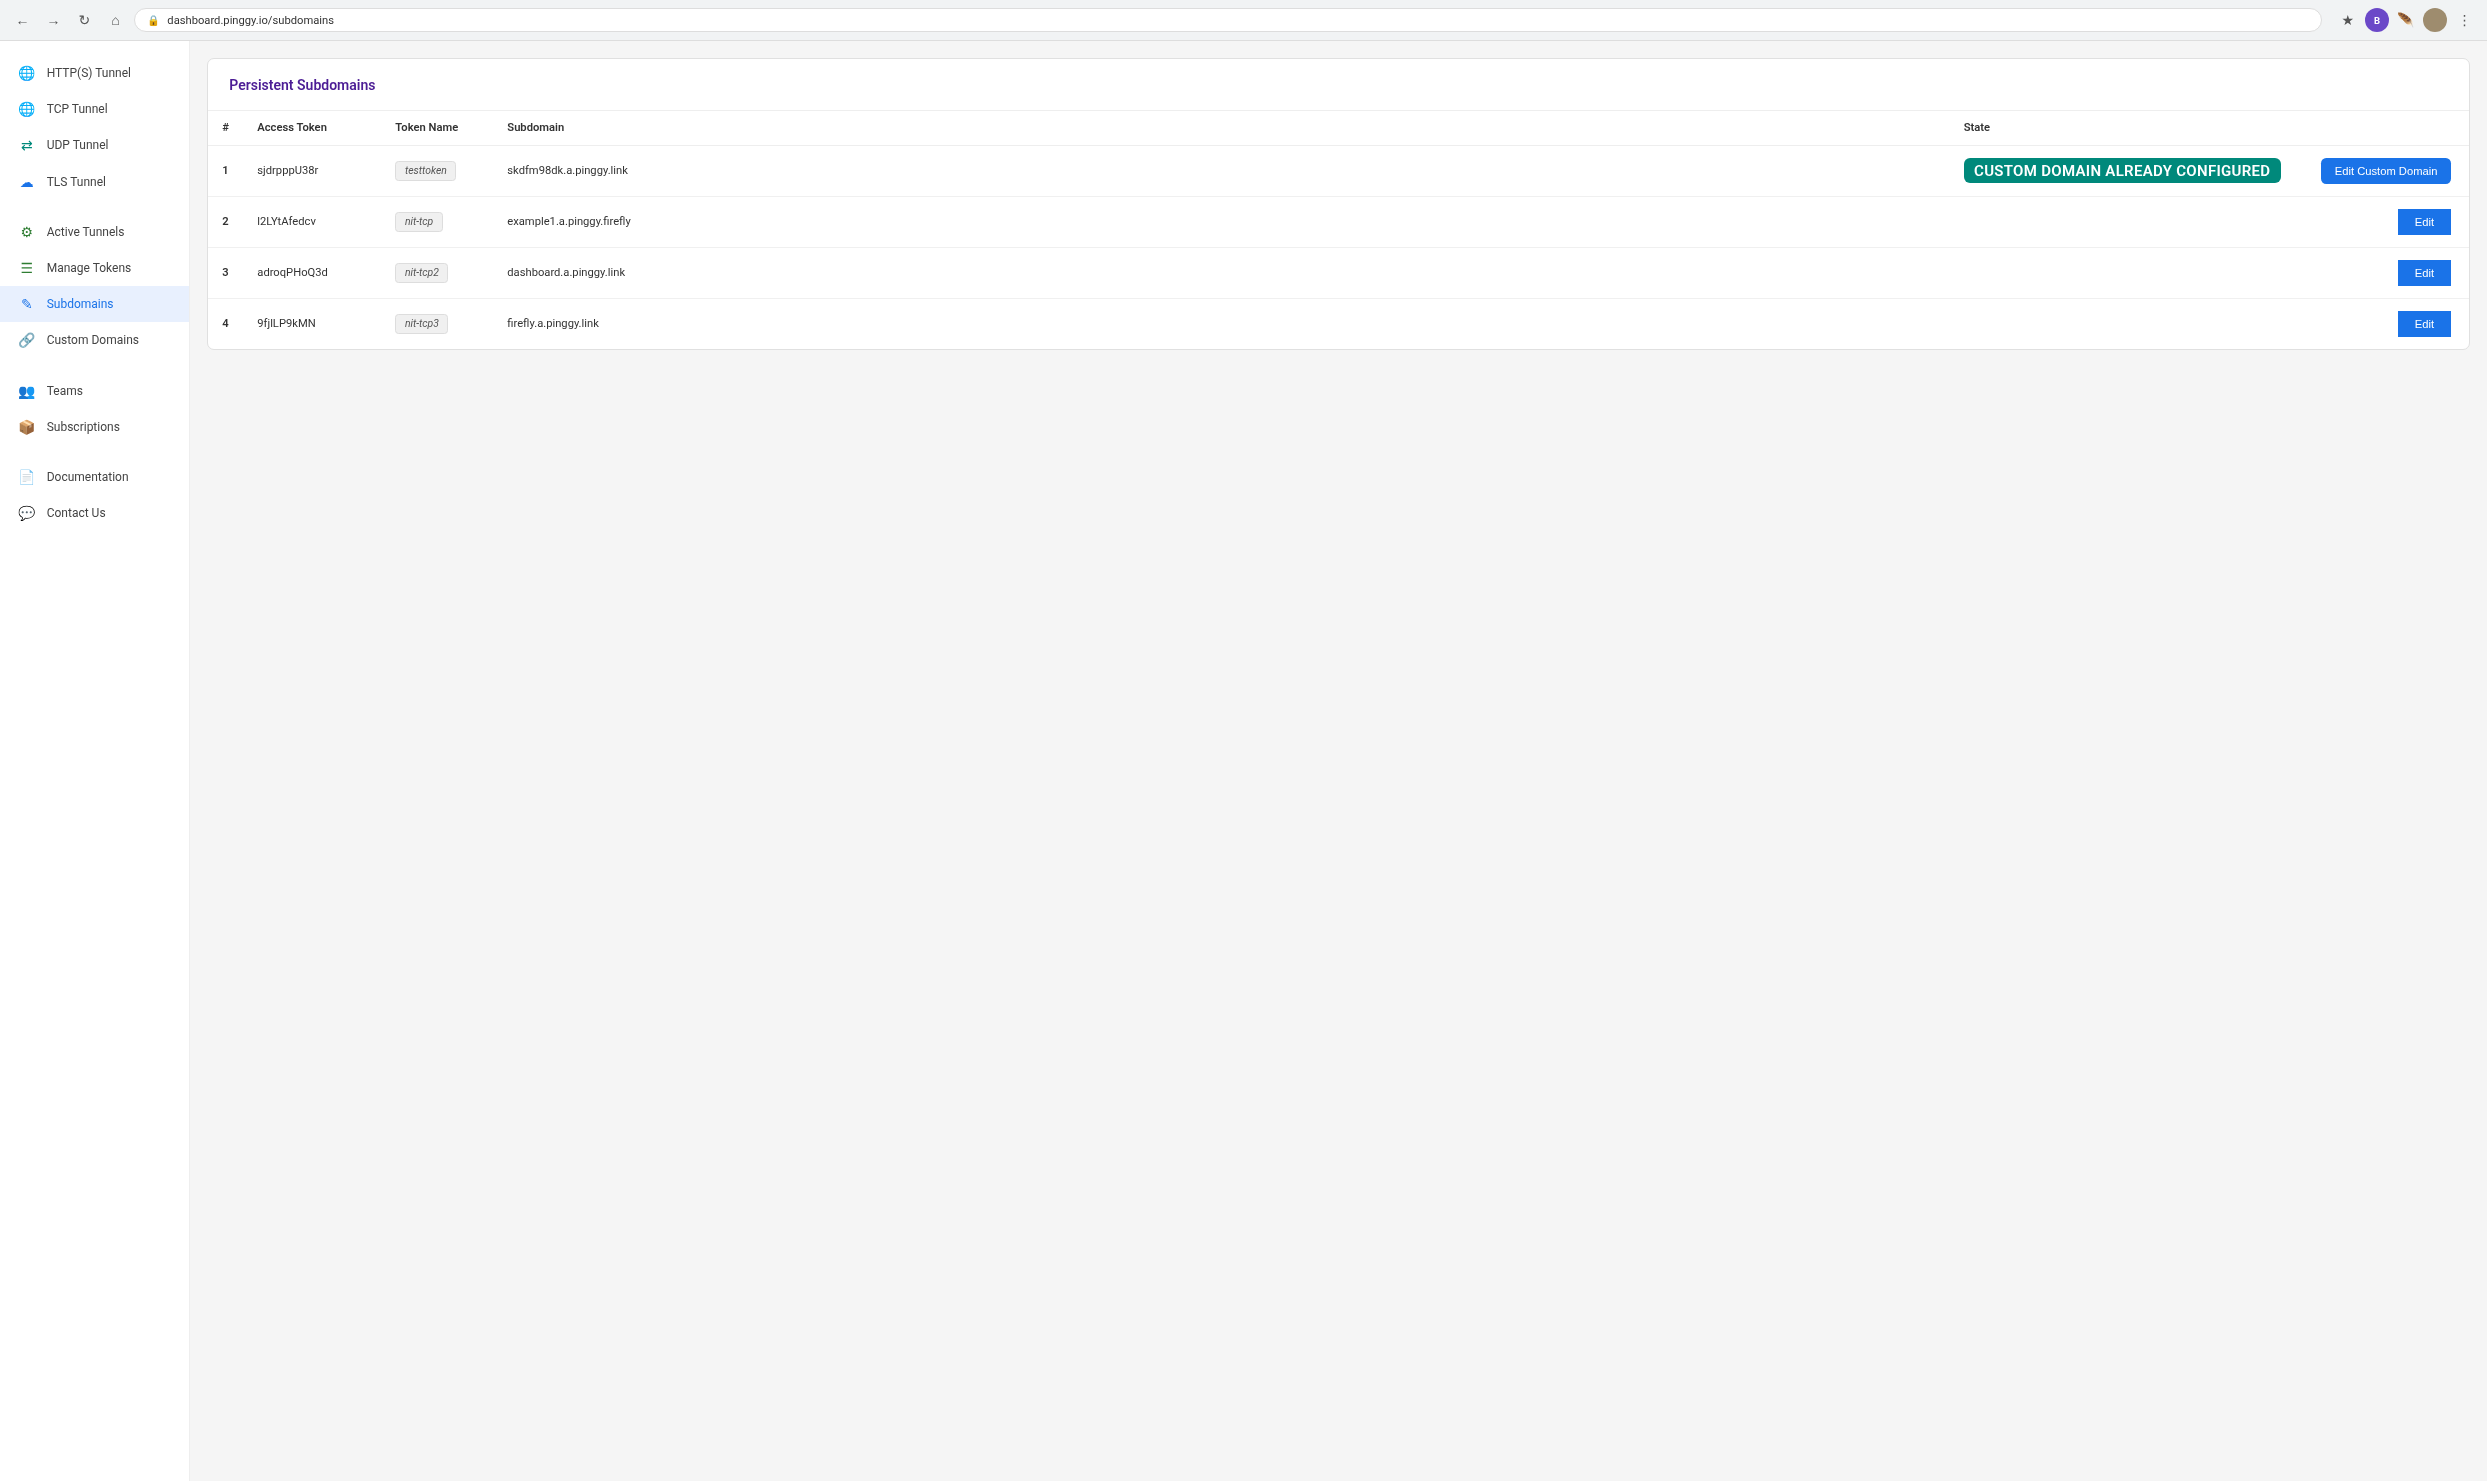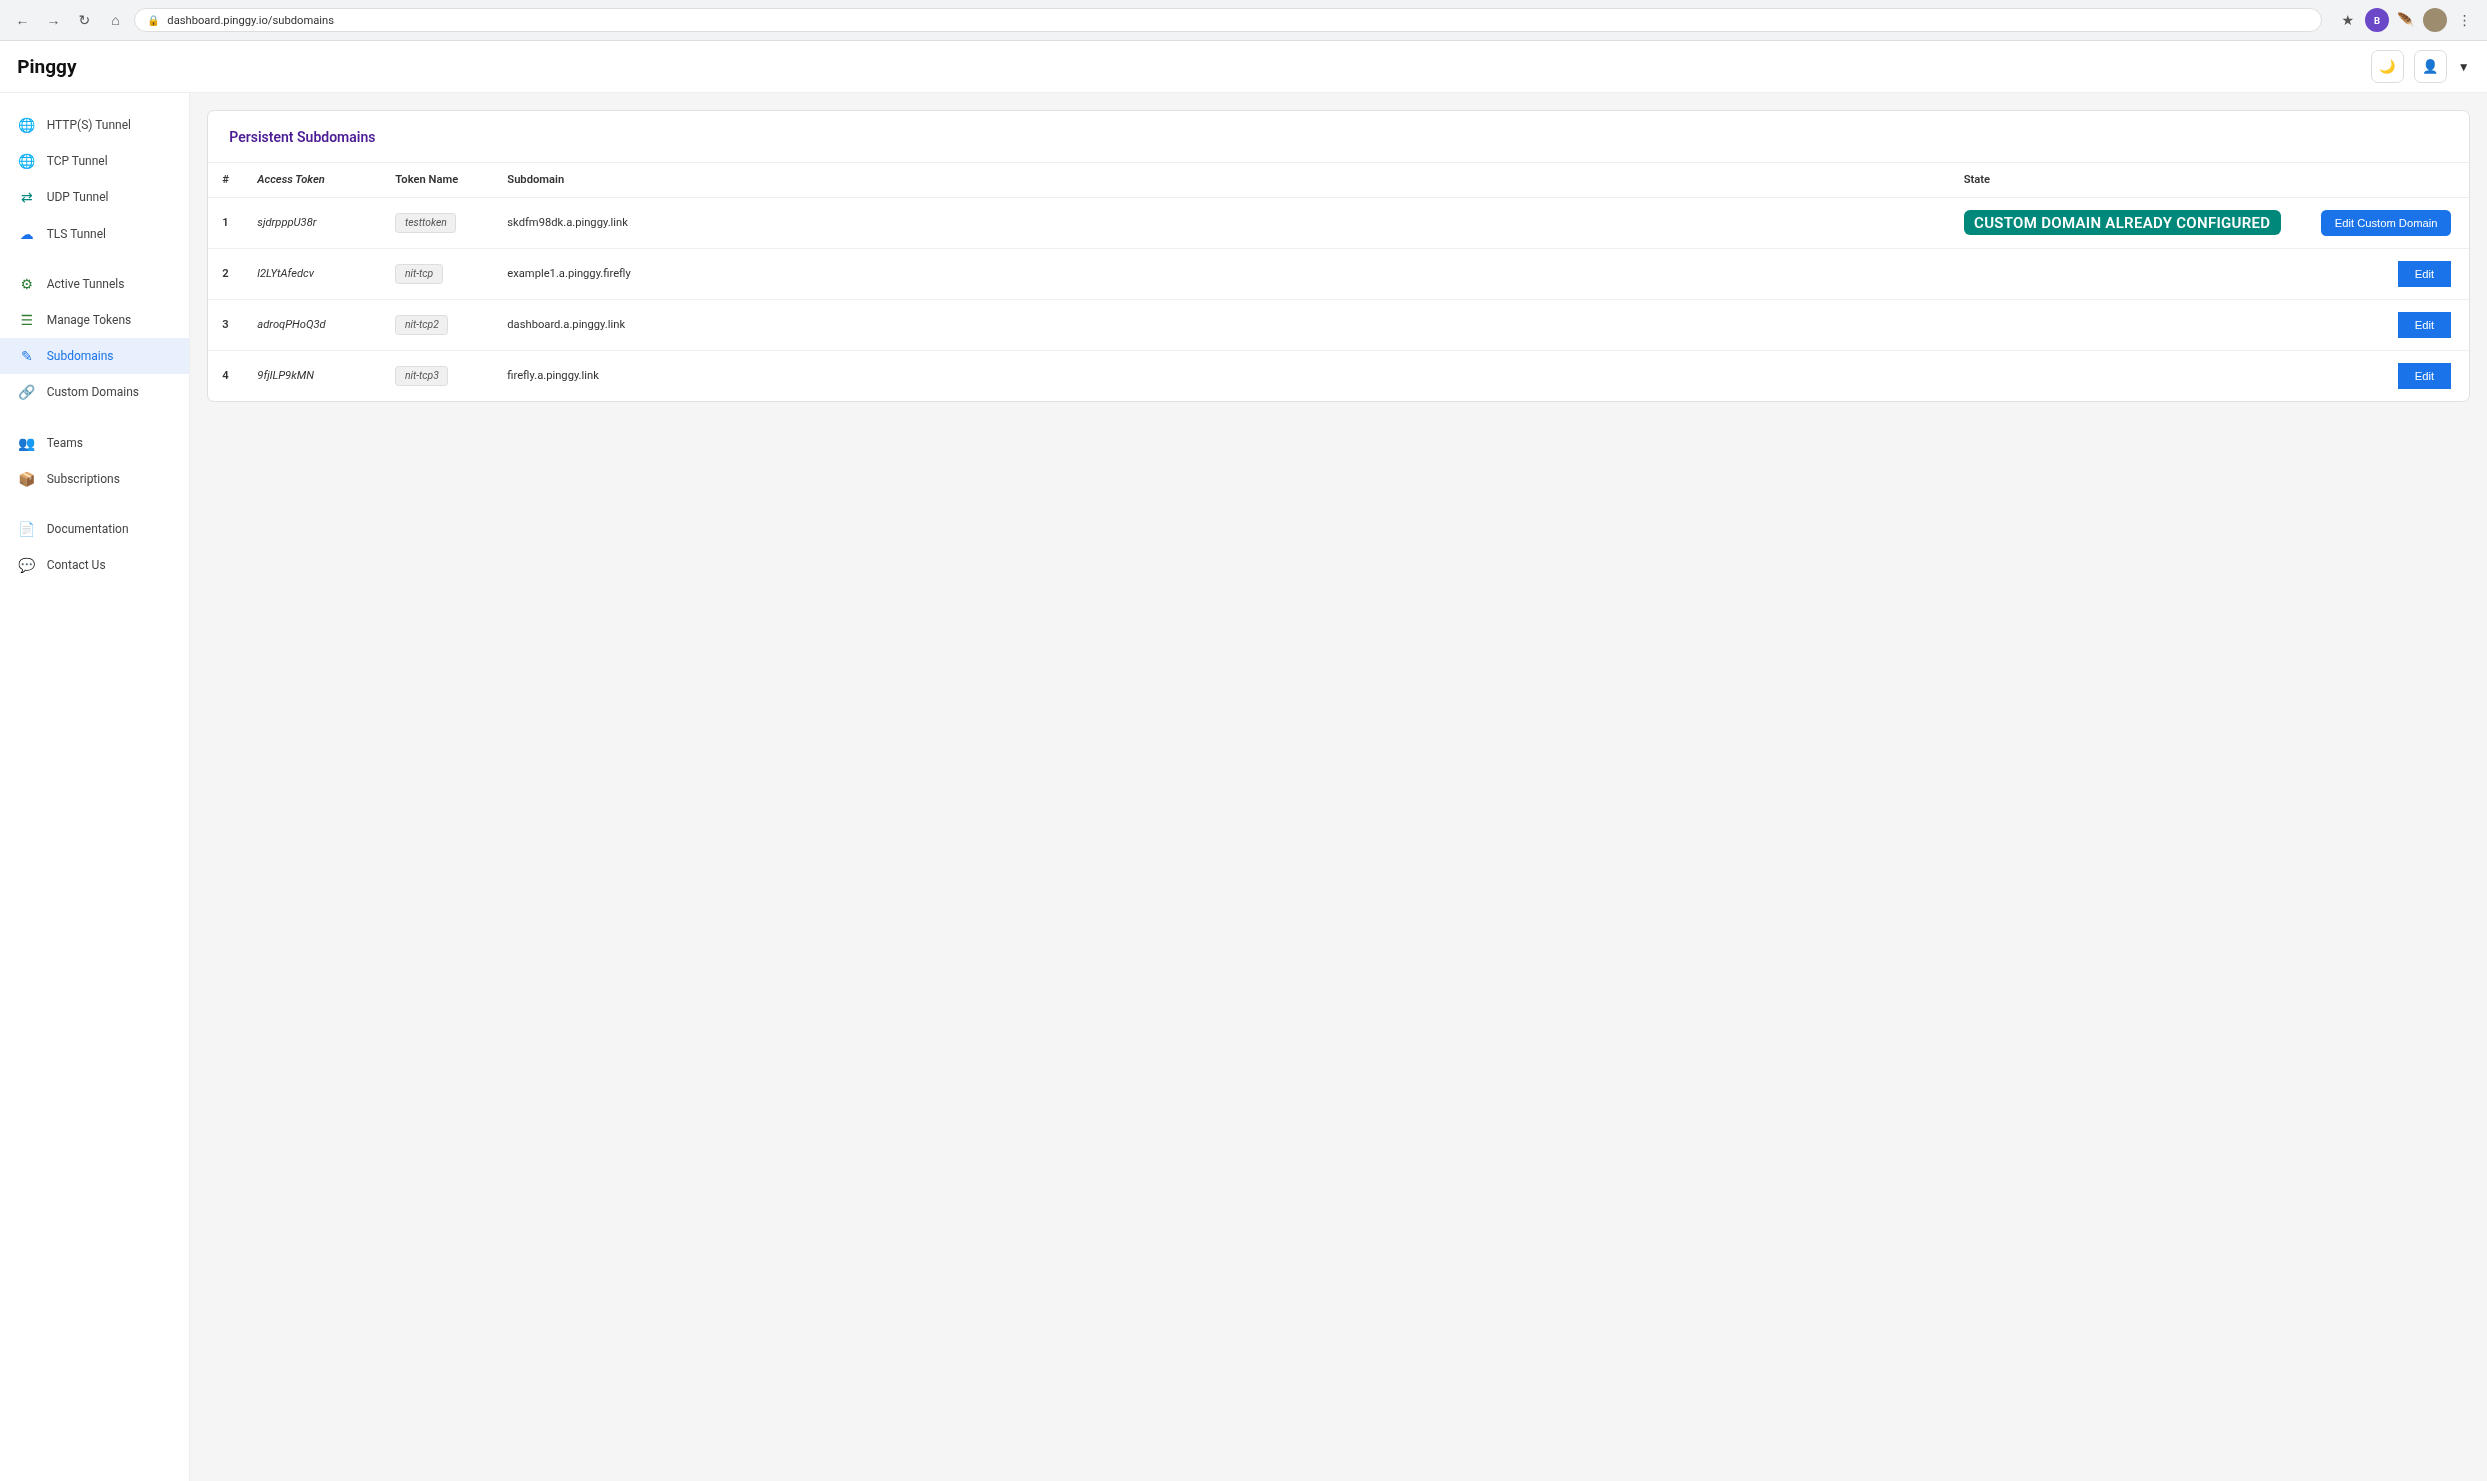--- a/index.html
+++ b/index.html
@@ -172,21 +172,21 @@
       border-bottom: 0.9px solid #eee;
     }
     .data-table td {
       padding: 12px 14px;
       font-size: 11.2px;
       color: #333;
       border-bottom: 0.9px solid #f0f0f0;
     }
     .data-table tr:last-child td { border-bottom: none; }
     .data-table .col-num { width: 35px; font-weight: 600; }
-    .data-table .col-token { width: 138px; font-style: italic; }
+    .data-table .col-token { width: 138px; }
     .data-table .col-name { width: 112px; }
     .data-table .col-subdomain { }
     .data-table .col-state { width: 242px; }
     .data-table .col-action { width: 156px; text-align: right; padding-right: 17.3px; }
 
     .token-badge {
       display: inline-block;
       background: #f0f0f0;
       border: 0.9px solid #ddd;
       border-radius: 3.5px;
@@ -248,32 +248,20 @@
     <button class="browser-icon-btn">★</button>
     <div class="profile-avatar">B</div>
     <button class="browser-icon-btn">🪶</button>
     <div class="profile-avatar-2"></div>
     <button class="browser-icon-btn">⋮</button>
   </div>
 </div>
 
 <div class="app-container">
 
-  <div class="app-header">
-    <div class="app-logo">Pinggy</div>
-    <div class="header-right">
-      <button class="header-icon-btn">
-        <span>🌙</span>
-      </button>
-      <button class="header-icon-btn">
-        <span>👤</span>
-      </button>
-      <span>▼</span>
-    </div>
-  </div>
 
   <div class="main-content">
 
     <nav class="sidebar">
       <div class="sidebar-item">
         <span class="sidebar-icon icon-blue">🌐</span>
         <span>HTTP(S) Tunnel</span>
       </div>
       <div class="sidebar-item">
         <span class="sidebar-icon icon-blue">🌐</span>

